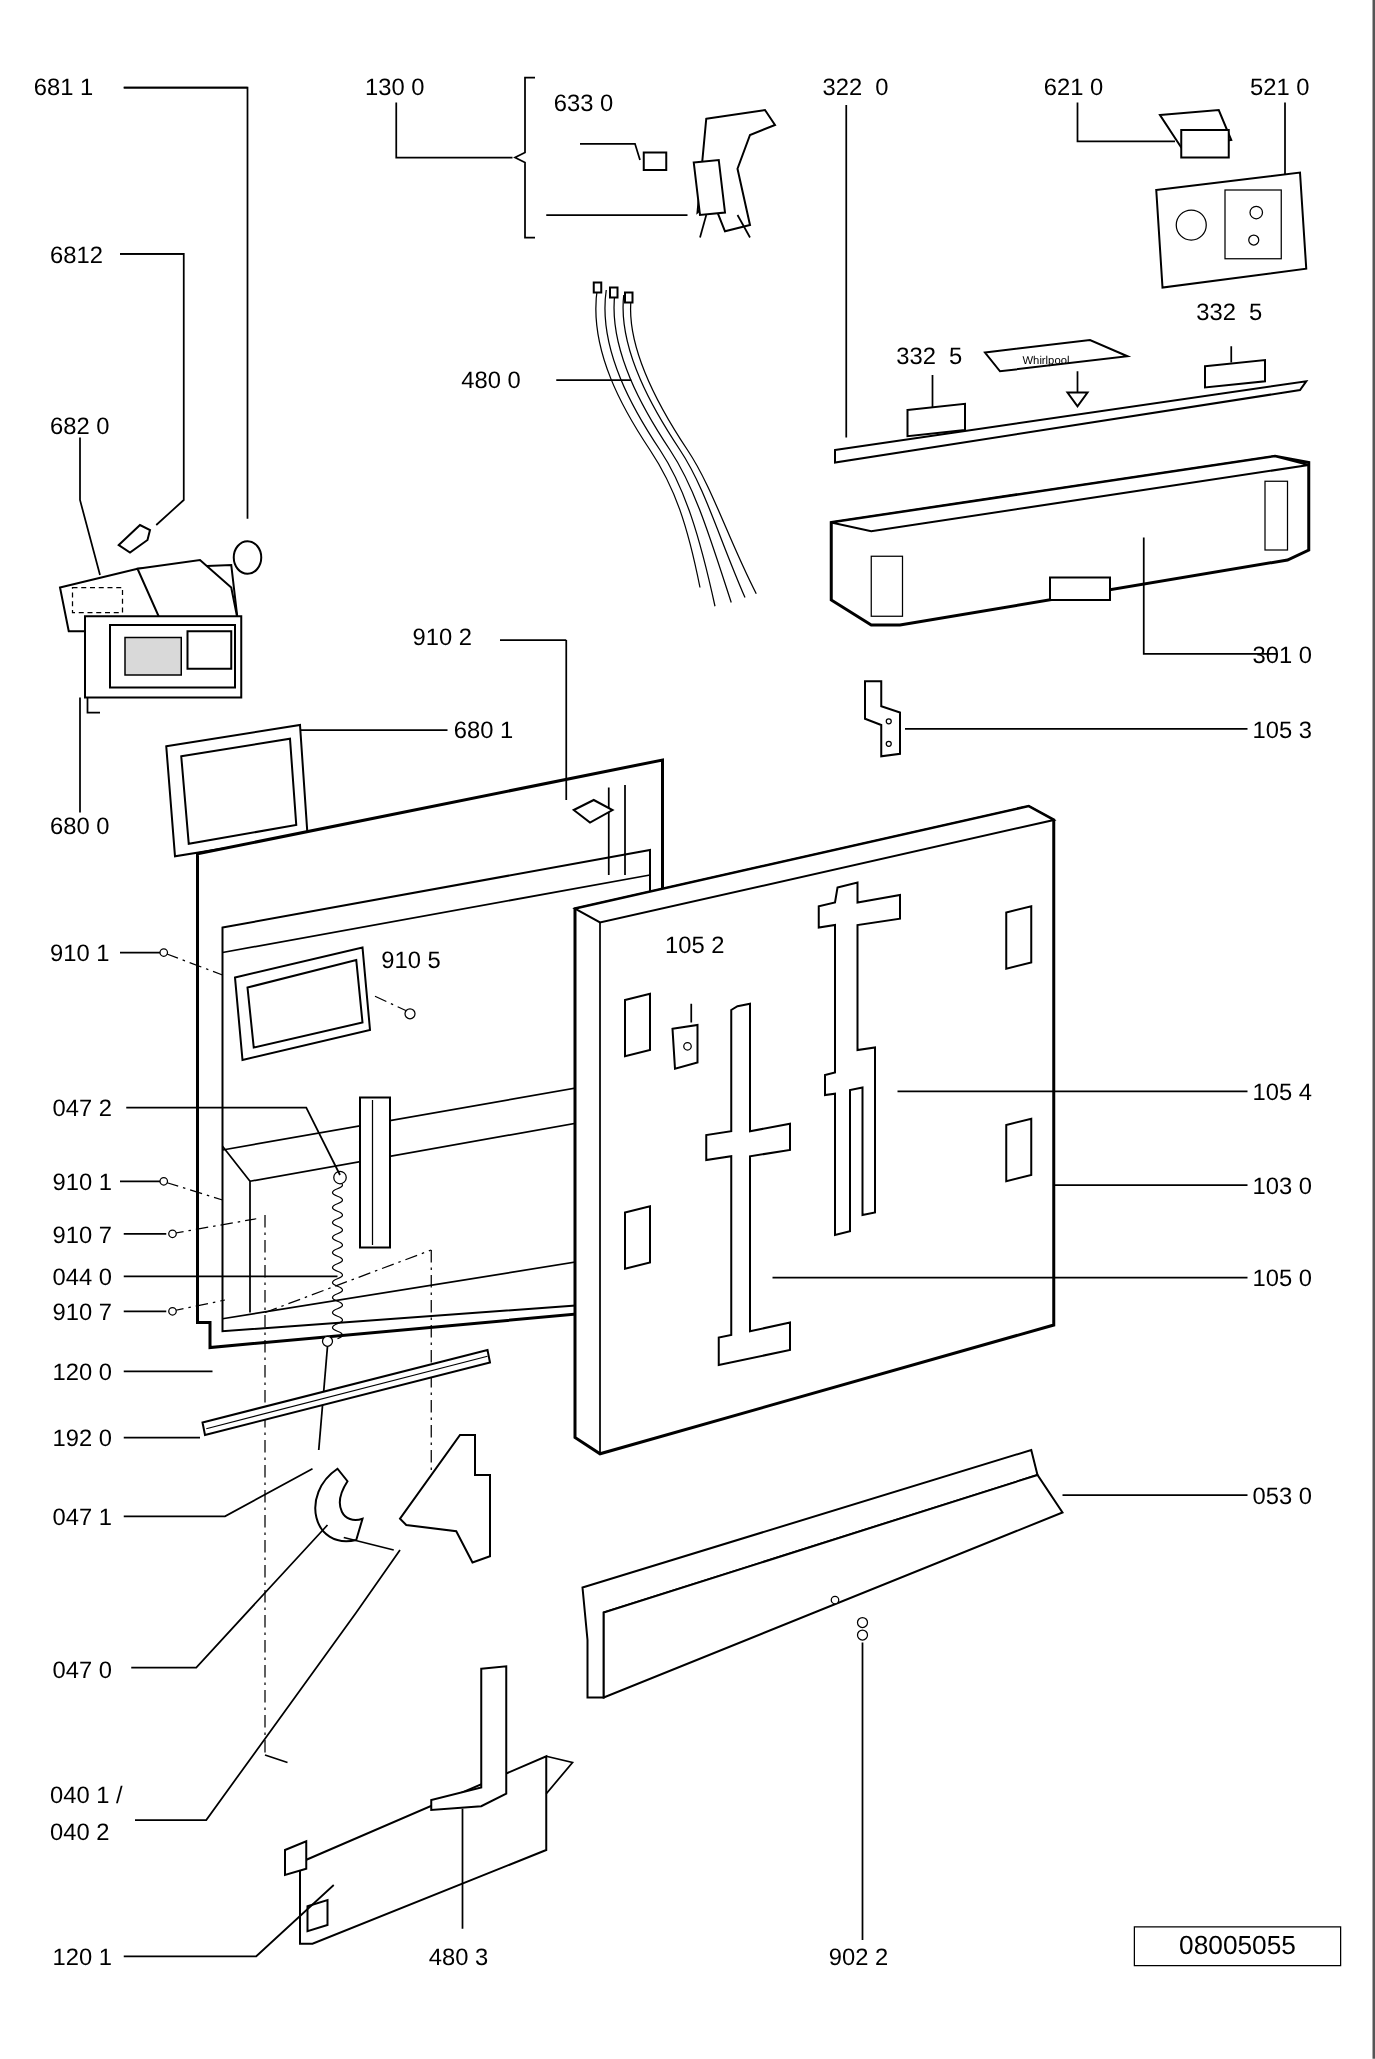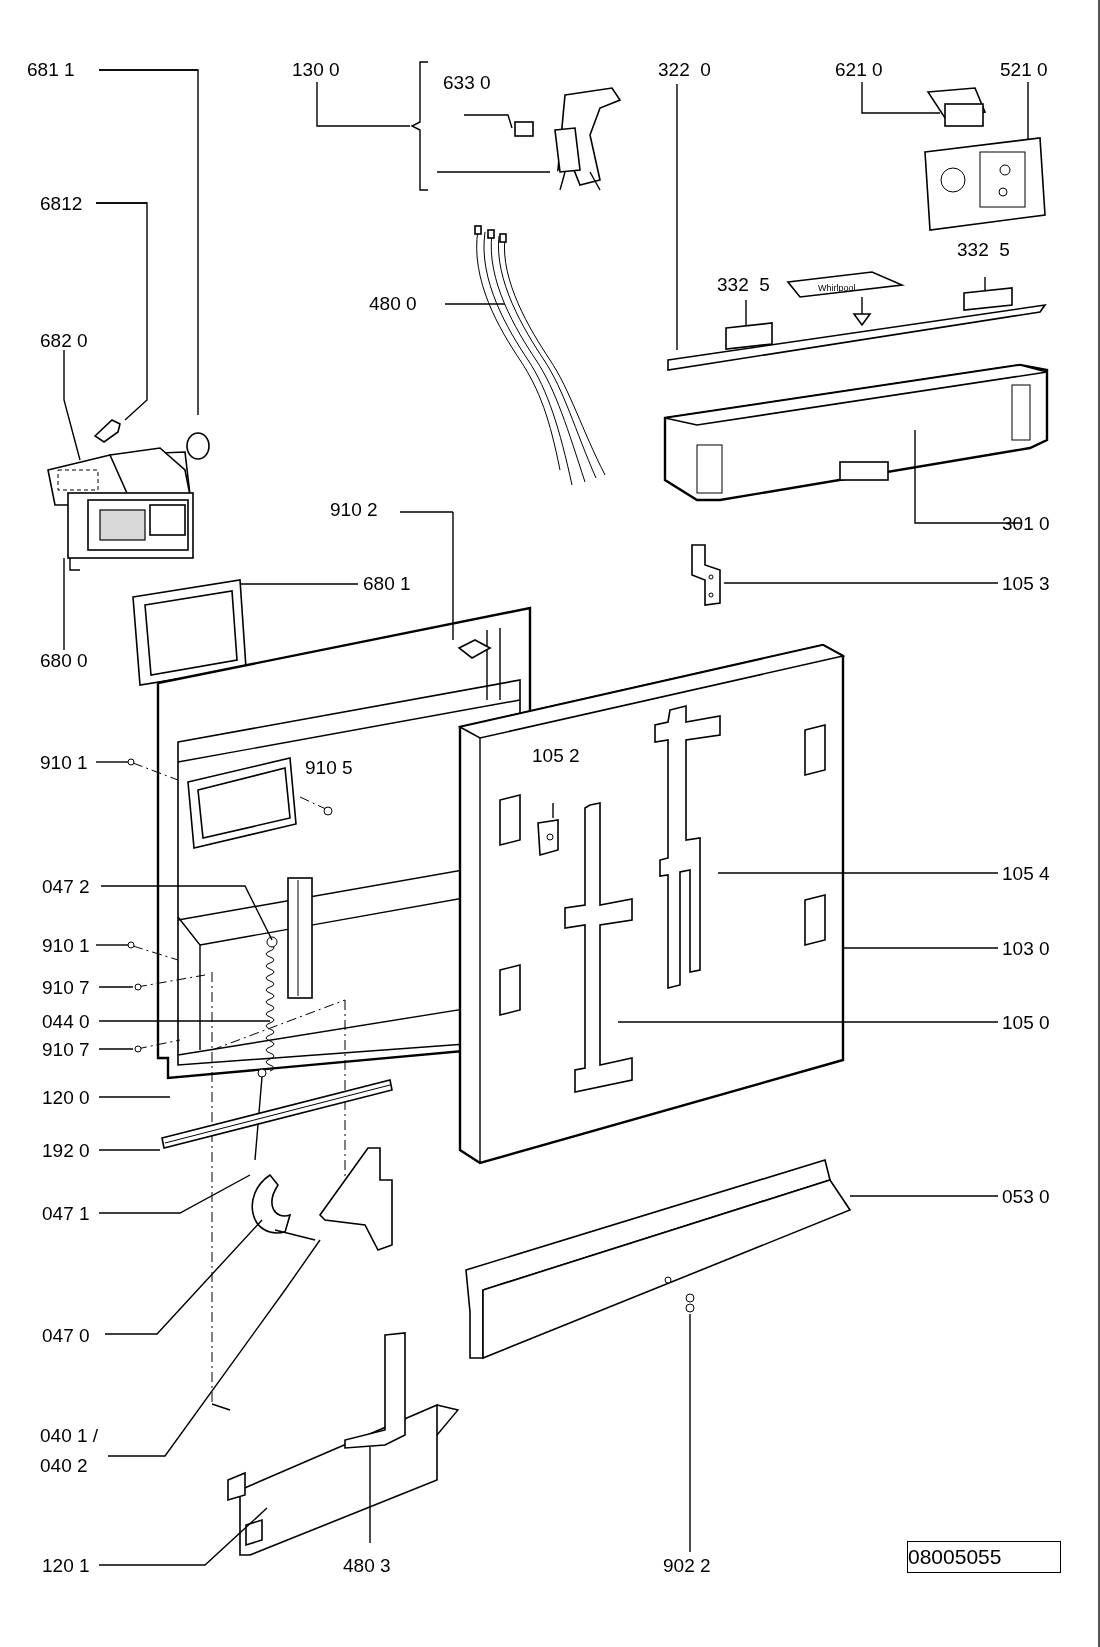--- a/index.html
+++ b/index.html
@@ -6,21 +6,21 @@
   body { width: 1100px; height: 1647px; position: relative; overflow: hidden; }
   #canvas { position: absolute; left: 0; top: 0; }
   .lbl { font-family: "Liberation Sans", sans-serif; font-size: 19px; fill: #000; }
   .ln { stroke: #000; stroke-width: 1.4; fill: none; }
   .part { stroke: #000; stroke-width: 1.6; fill: #fff; }
   .thick { stroke: #000; stroke-width: 2.4; fill: #fff; }
   .thin { stroke: #000; stroke-width: 1; fill: none; }
   .dash { stroke: #000; stroke-width: 1; fill: none; stroke-dasharray: 10 4 2 4; }
   .hole { stroke: #000; stroke-width: 1; fill: #fff; }
   .gray { fill: #d9d9d9; stroke: #000; stroke-width: 1.2; }
-  .ref-box { position: absolute; left: 907px; top: 1541px; width: 154px; height: 32px; border: 1.5px solid #000; box-sizing: border-box; font-family: "Liberation Sans", sans-serif; font-size: 21px; line-height: 30px; }
+  .ref-box { position: absolute; left: 907px; top: 1541px; width: 166px; height: 32px; border: 1.5px solid #000; box-sizing: border-box; font-family: "Liberation Sans", sans-serif; font-size: 21px; text-align: center; line-height: 30px; }
   .right-edge { position: absolute; left: 1098px; top: 0; width: 2px; height: 1647px; background: #555; }
 </style>
 </head>
 <body>
 
 <div class="right-edge"></div>
 
 <svg id="canvas" width="1100" height="1647" viewBox="0 0 1100 1647">
 
   <g>

